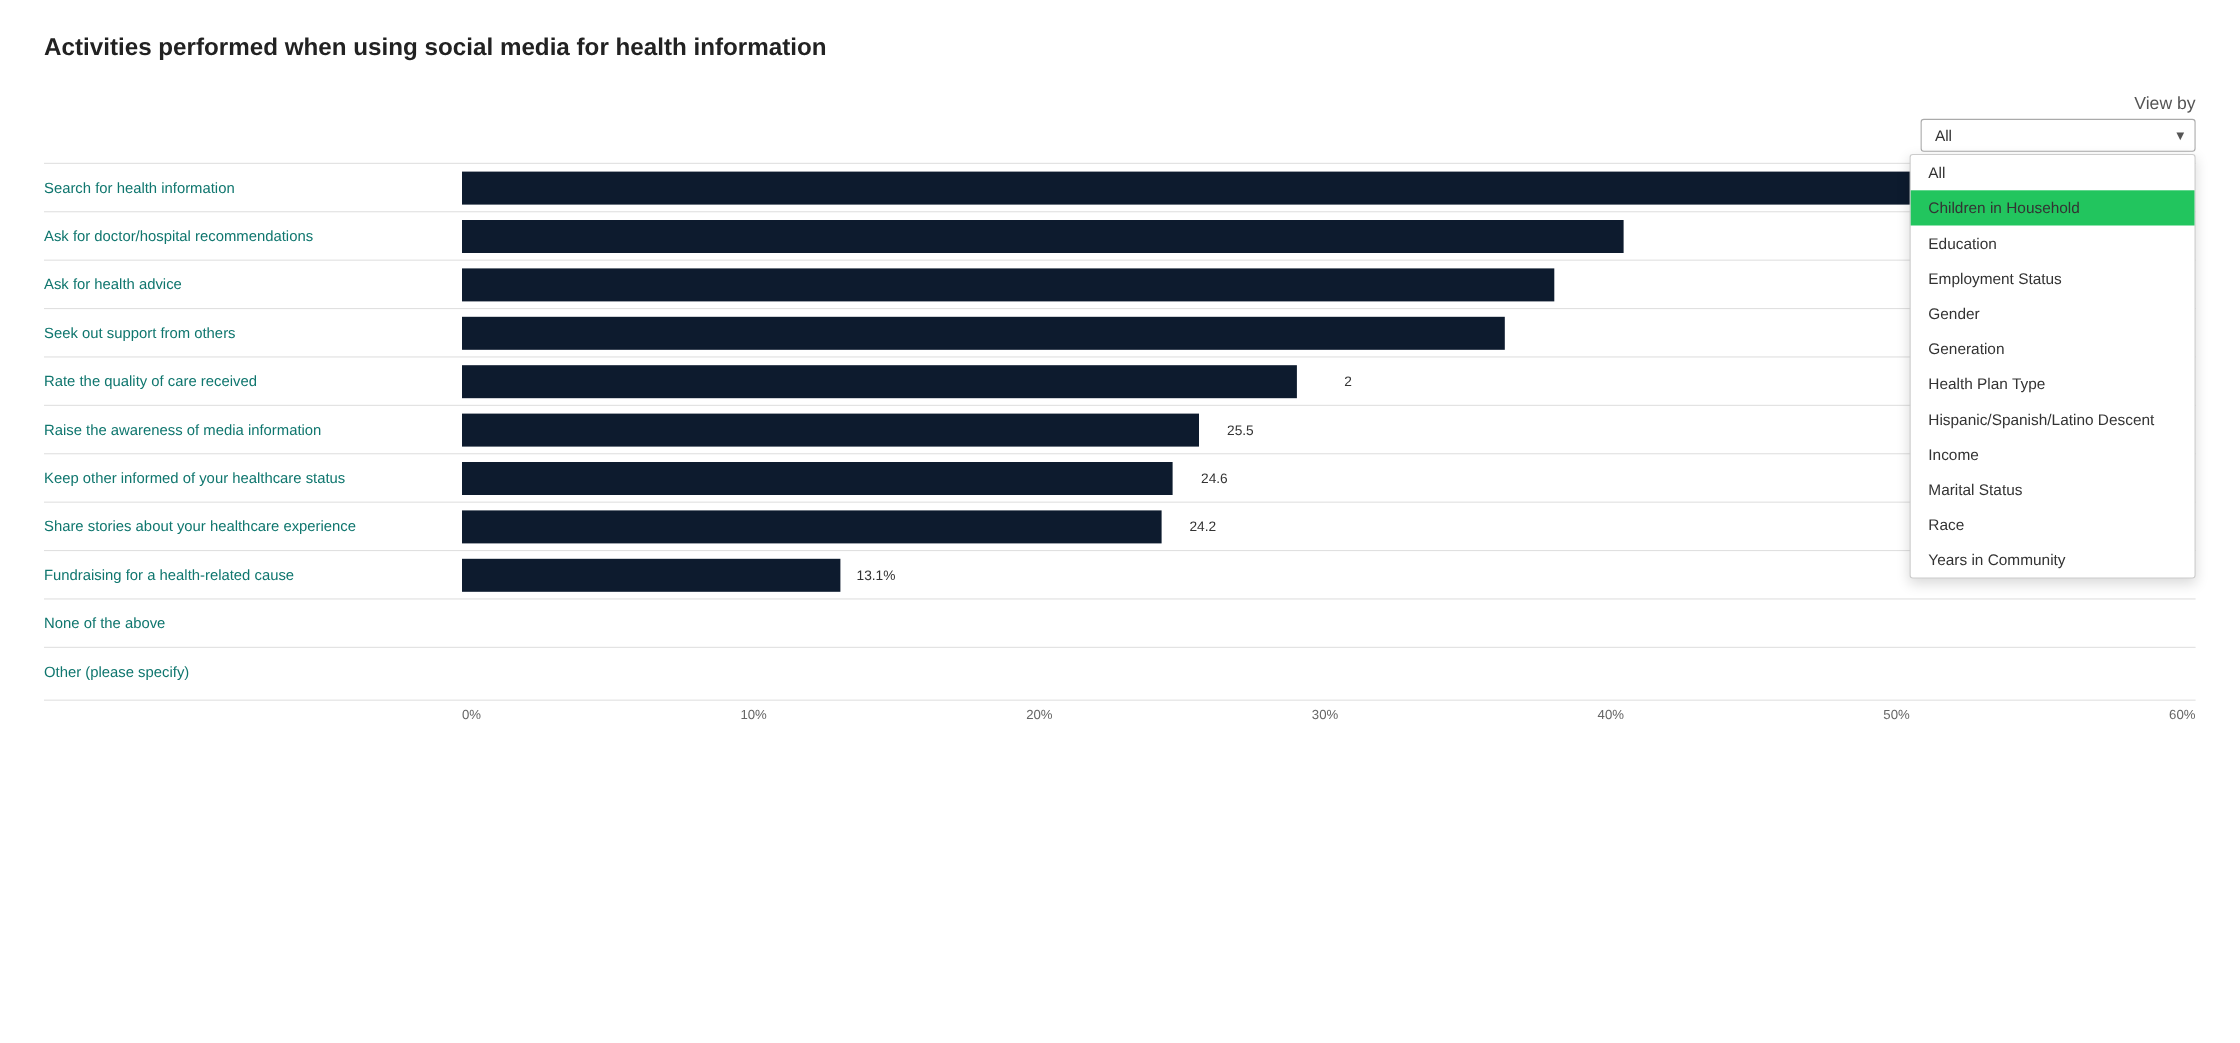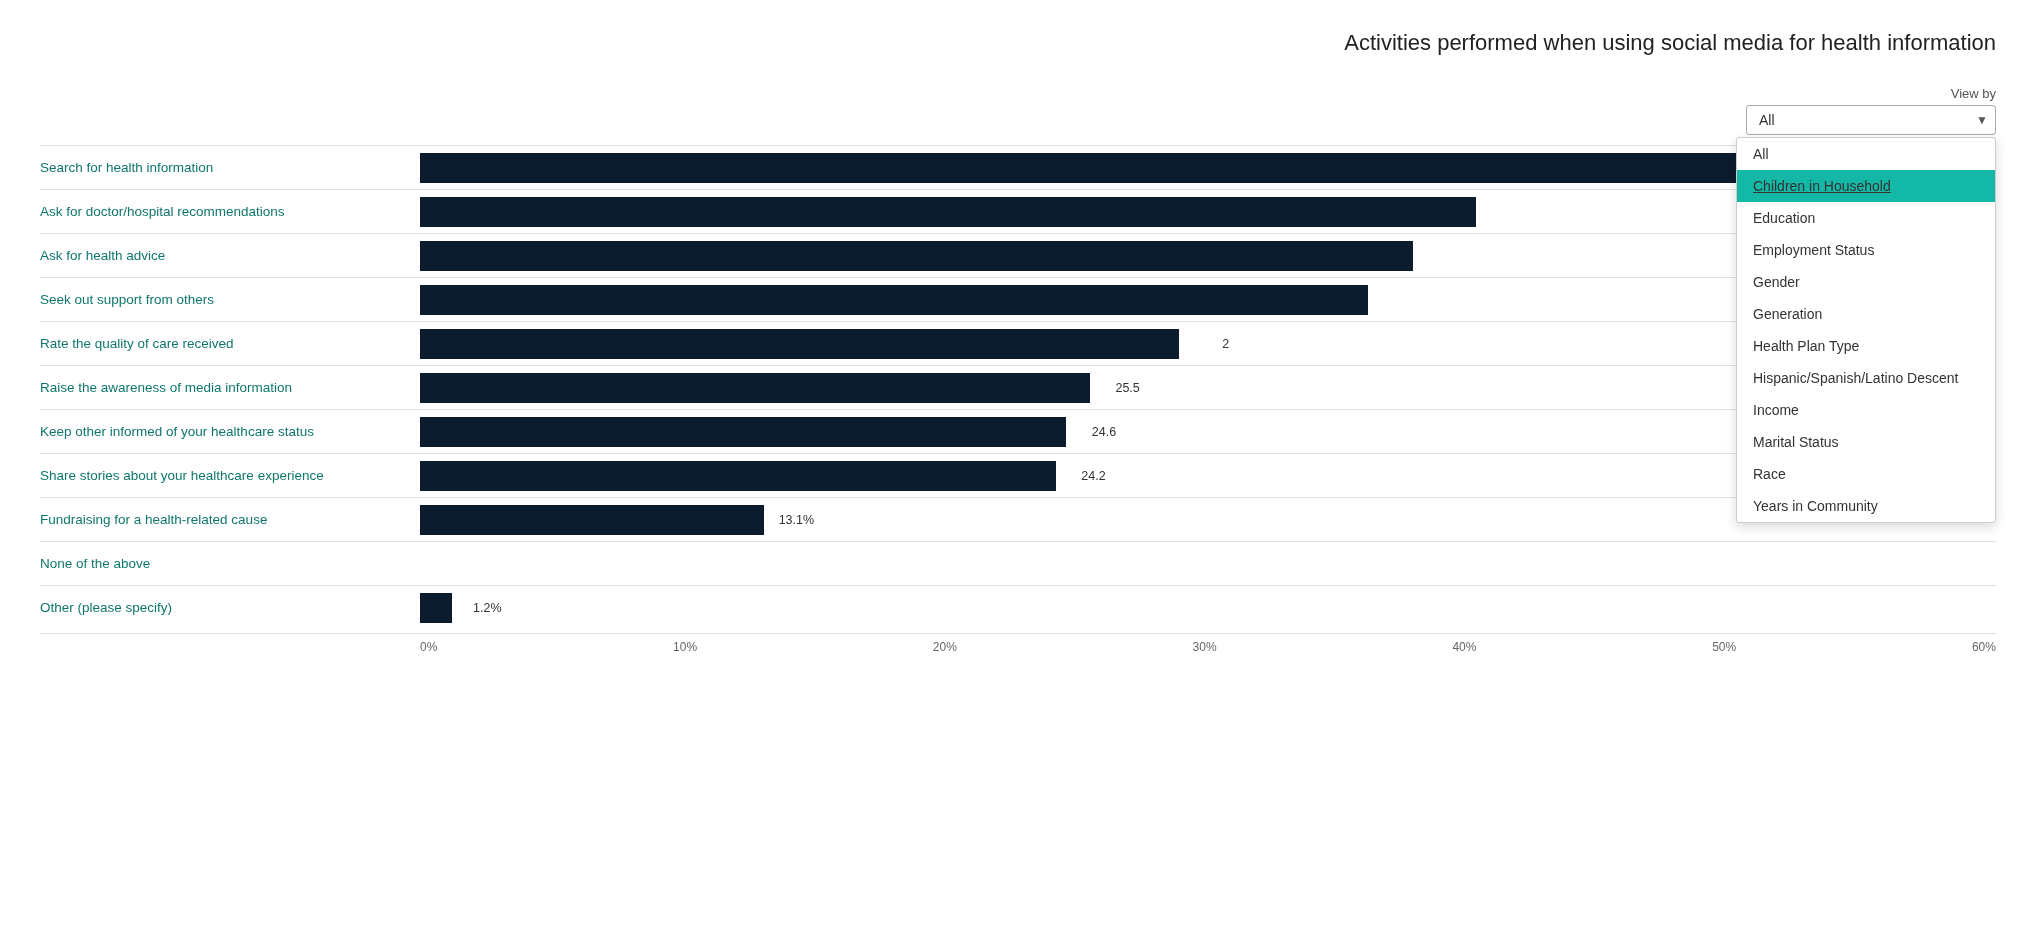--- a/index.html
+++ b/index.html
@@ -5,39 +5,38 @@
     * { box-sizing: border-box; margin: 0; padding: 0; }
     body {
       font-family: -apple-system, BlinkMacSystemFont, 'Segoe UI', Arial, sans-serif;
       background: #fff;
       color: #333;
       padding: 30px 40px;
       font-size: 14px;
     }
     h1 {
       font-size: 22px;
-      font-weight: 400;
+      font-weight: 700;
       color: #222;
       margin-bottom: 30px;
-      text-align: right;
     }
     .chart-container {
       position: relative;
       display: flex;
       flex-direction: column;
     }
     .view-by-section {
       display: flex;
       flex-direction: column;
       align-items: flex-end;
       margin-bottom: 10px;
       position: relative;
     }
     .view-by-label {
-      font-size: 13px;
+      font-size: 16px;
       color: #555;
       margin-bottom: 4px;
     }
     .dropdown-wrapper {
       position: relative;
     }
     .dropdown-select {
       appearance: none;
       -webkit-appearance: none;
       border: 1px solid #aaa;
@@ -71,22 +70,21 @@
       margin-top: 2px;
     }
     .dropdown-item {
       padding: 8px 16px;
       cursor: pointer;
       font-size: 14px;
       color: #333;
       white-space: nowrap;
     }
     .dropdown-item.highlighted {
-      background: #14b8a6;
-      text-decoration: underline;
+      background: #22c55e;
     }
     .chart-area {
       display: flex;
       flex-direction: column;
     }
     .bar-row {
       display: flex;
       align-items: center;
       border-top: 1px solid #e0e0e0;
       min-height: 44px;
@@ -234,25 +232,20 @@
           <div class="bar-fill" style="width: 21.8333%;">
             <span class="bar-value">13.1%</span>
           </div>
         </div>
       </div>
       <div class="bar-row">
         <div class="bar-label">None of the above</div>
       </div>
       <div class="bar-row">
         <div class="bar-label">Other (please specify)</div>
-        <div class="bar-track">
-          <div class="bar-fill" style="width: 2%;">
-            <span class="bar-value">1.2%</span>
-          </div>
-        </div>
       </div>
     </div>
 
   <div class="axis-row">
     <div class="axis-label-spacer"></div>
     <div class="axis-ticks" id="axis-ticks">
     <span class="axis-tick">0%</span>
         <span class="axis-tick">10%</span>
         <span class="axis-tick">20%</span>
         <span class="axis-tick">30%</span>

